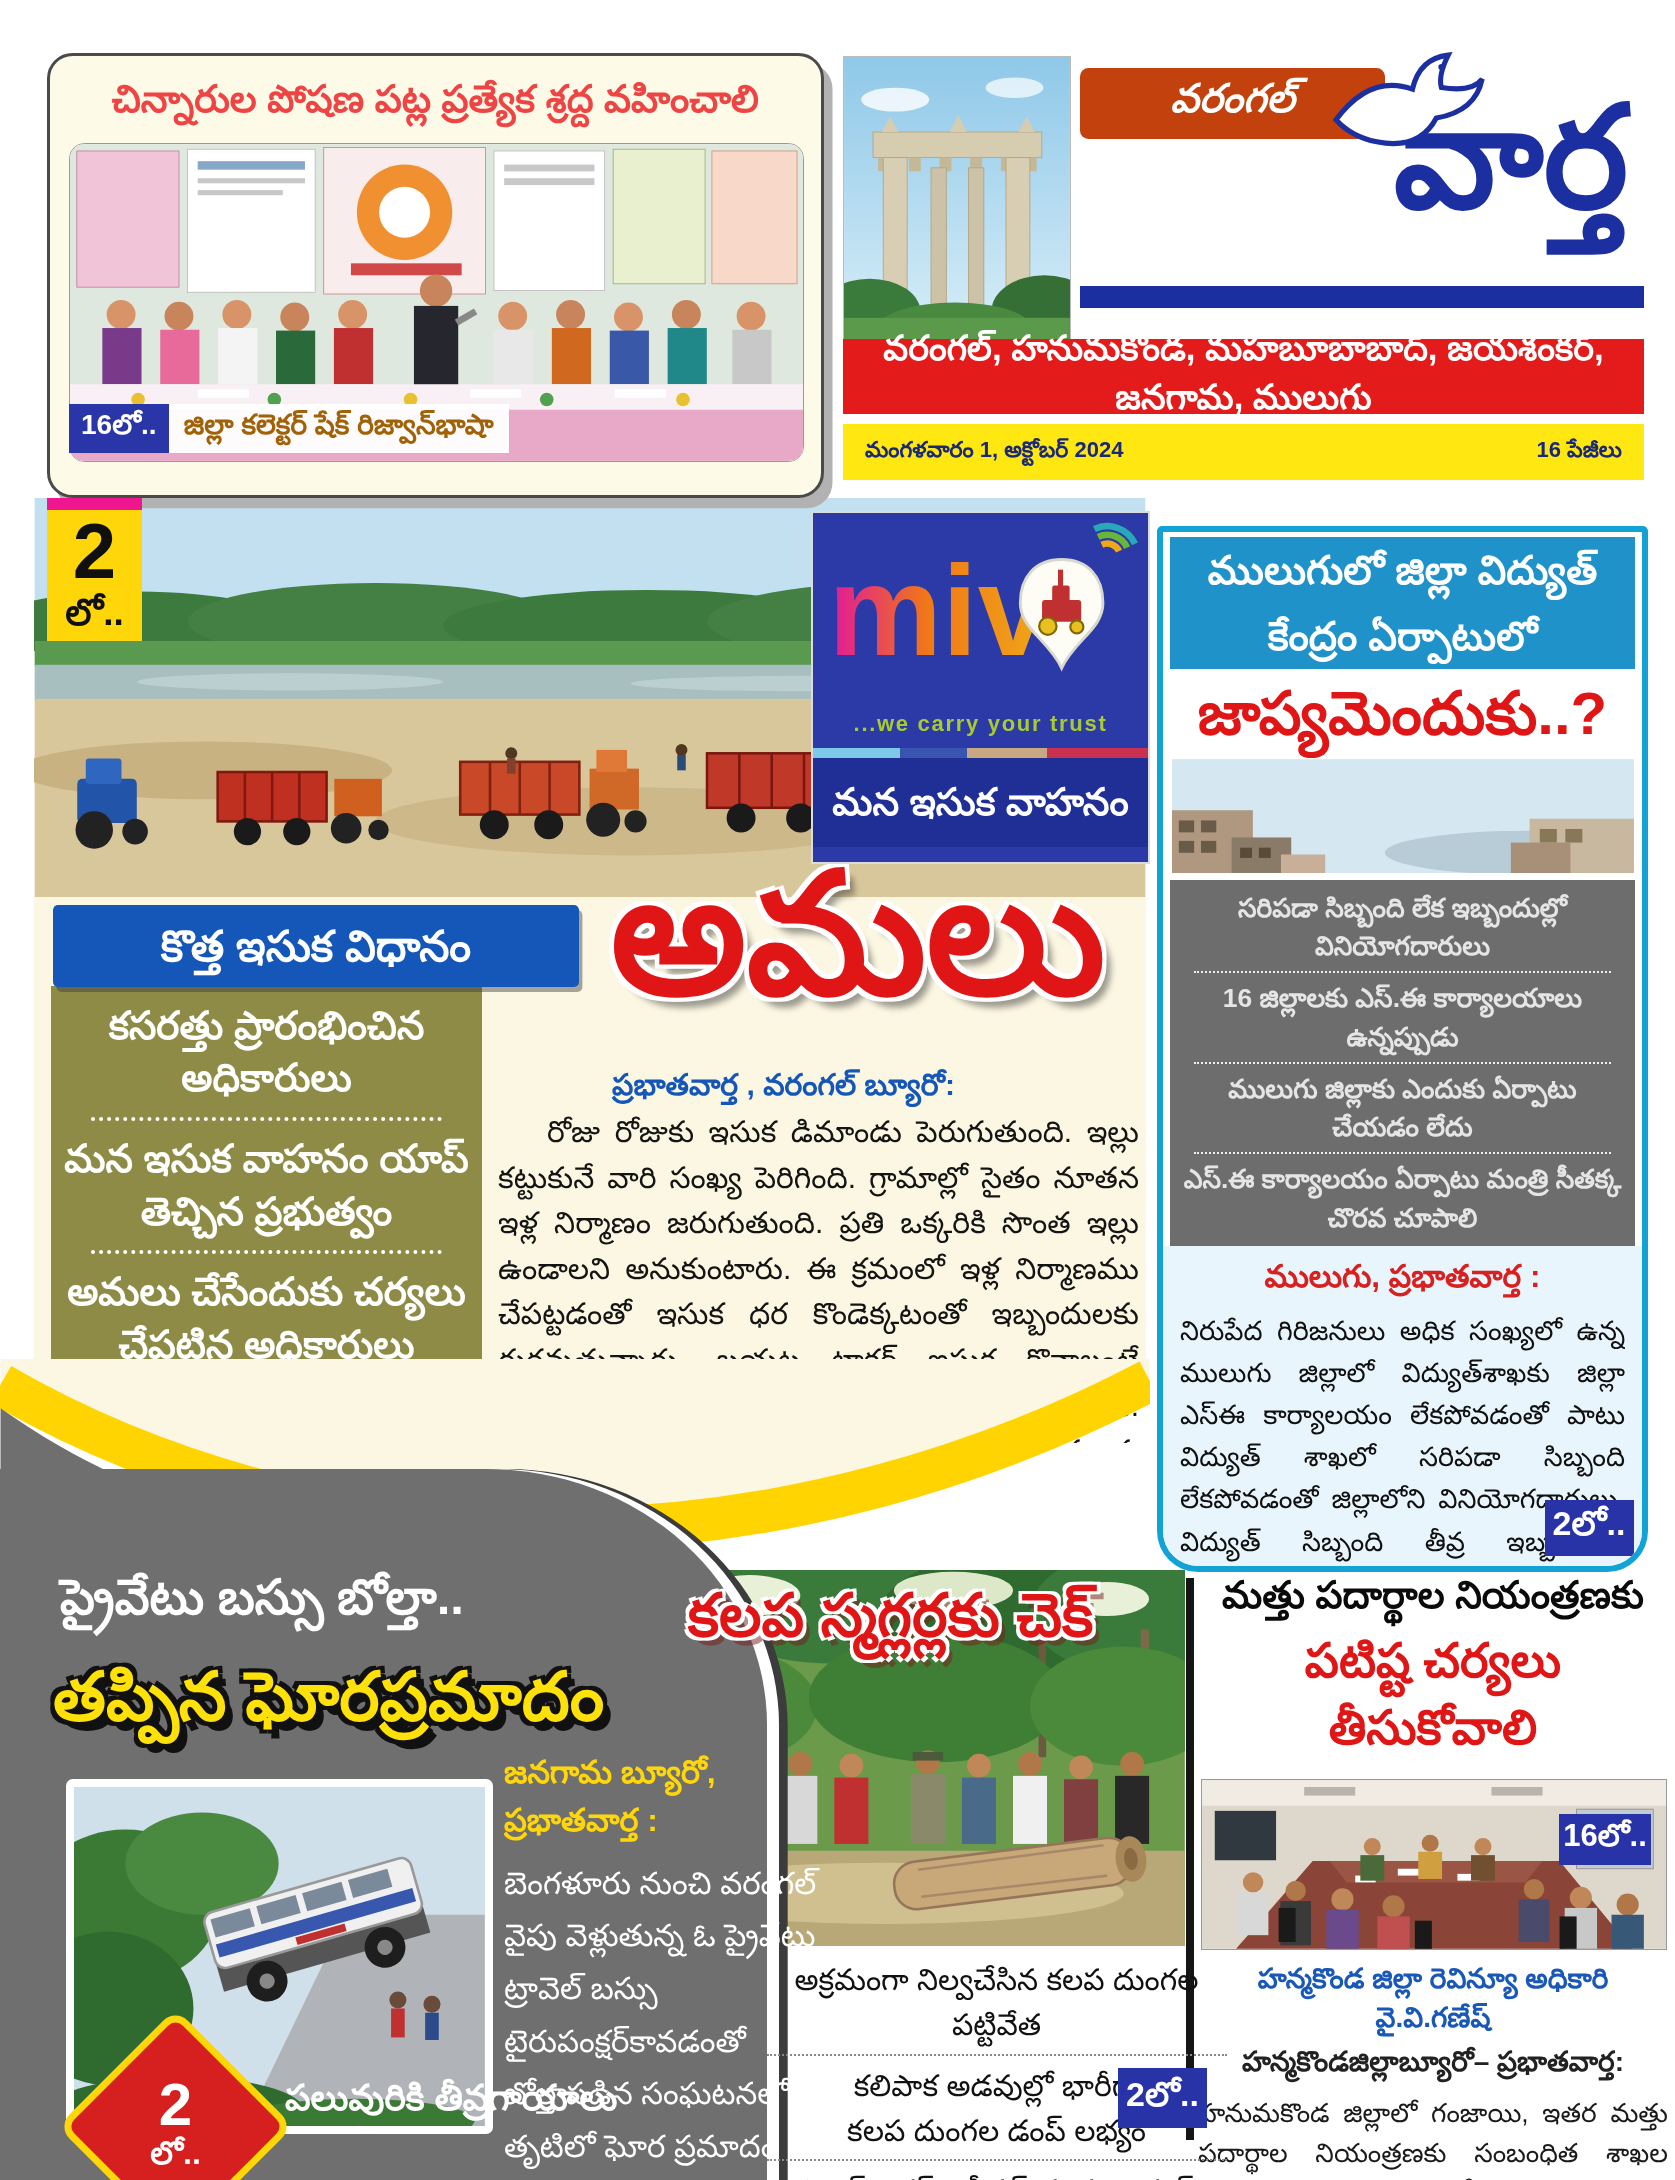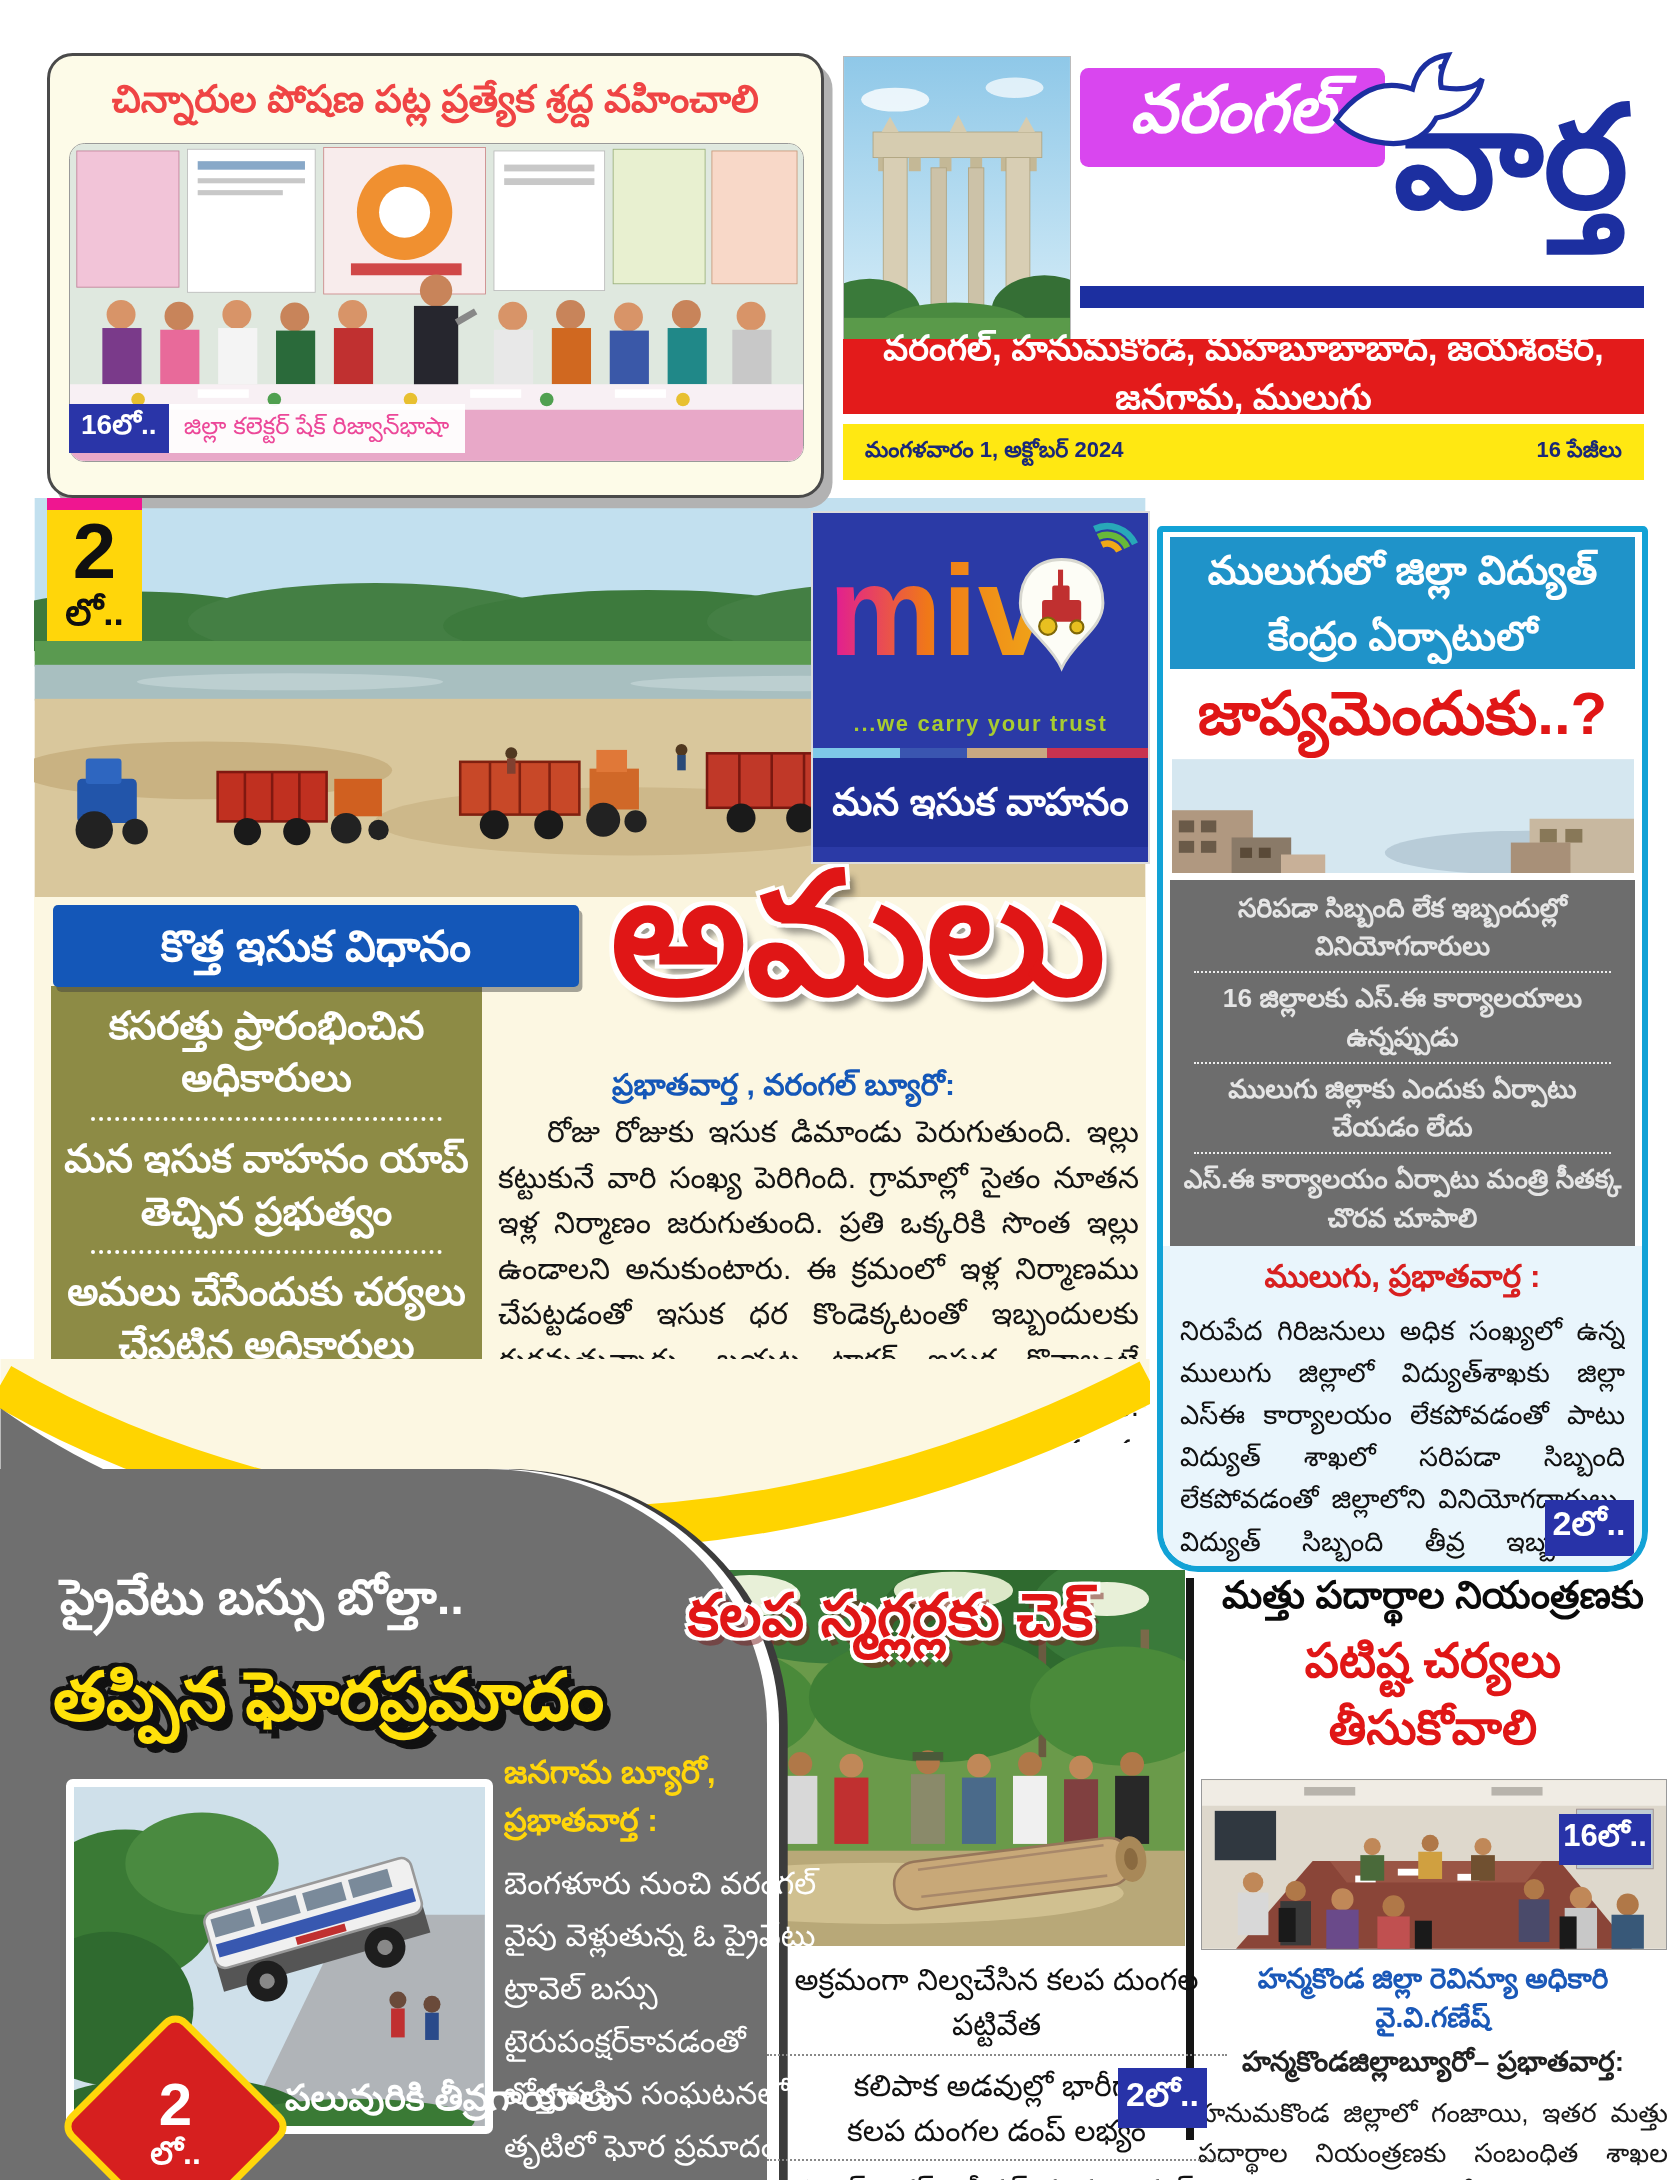--- a/index.html
+++ b/index.html
@@ -8,26 +8,26 @@
   .abs{position:absolute;}
   .ctr{display:flex;align-items:center;justify-content:center;text-align:center;}
 
   
   .tl-box{left:47px;top:53px;width:771px;height:439px;background:#fdfbe8;border:3.4px solid #4a4a4a;
           border-radius:25.6px;box-shadow:8.5px 10.2px 0 #b2b2b2;z-index:3;overflow:hidden;}
   .tl-head{left:12.8px;top:12px;width:745px;height:72px;color:#ef4444;font-weight:bold;font-size:38px;}
   .tl-photo{left:19px;top:87px;width:733px;height:317px;border-radius:15.3px;overflow:hidden;border:1.7px solid #999;}
   .tl-caption{left:19px;top:348px;height:49px;display:flex;align-items:stretch;z-index:4;}
   .tl-badge{background:#2a35a8;color:#fff;font-weight:bold;font-size:28px;padding:0 12px;display:flex;align-items:center;}
-  .tl-captxt{background:rgba(255,255,255,.95);color:#ec4899;font-size:24px;font-weight:normal;padding:0 15.3px;display:flex;align-items:center;}
+  .tl-captxt{background:rgba(255,255,255,.95);color:#a16207;font-size:28px;font-weight:bold;padding:0 15.3px;display:flex;align-items:center;}
 
   
   .arch{left:843px;top:56px;width:226px;height:283px;overflow:hidden;border:0.9px solid #bbb;}
-  .mh-redbox{left:1080px;top:68px;width:305px;height:99px;background:#d946ef;border-radius:8.5px;
-             color:#fff;font-weight:bold;font-style:italic;font-size:66px;}
+  .mh-redbox{left:1080px;top:68px;width:305px;height:71px;background:#c2410c;border-radius:8.5px;
+             color:#fff;font-weight:bold;font-style:italic;font-size:40px;}
   .mh-title{left:1378px;top:44px;width:266px;height:228px;color:#1c2fa0;font-weight:800;font-size:143px;line-height:228px;text-align:center;overflow:hidden;}
   .mh-underline{left:1080px;top:286px;width:564px;height:22px;background:#1c2fa0;}
   .districts{left:843px;top:339px;width:801px;height:75px;background:#e31b1b;color:#fff;font-weight:bold;font-size:35px;}
   .datebar{left:843px;top:424px;width:801px;height:56px;background:#ffe812;color:#1a2878;font-weight:bold;font-size:22px;
            display:flex;align-items:center;justify-content:space-between;padding:0 22px;box-sizing:border-box;}
 
   
   .main-photo{left:34px;top:498px;width:1112px;height:400px;overflow:hidden;z-index:1;}
   .badge2{left:47px;top:498px;width:95px;height:143px;z-index:8;background:#ffd60a;}
   .badge2 .strip{height:12px;background:#ef1690;}

